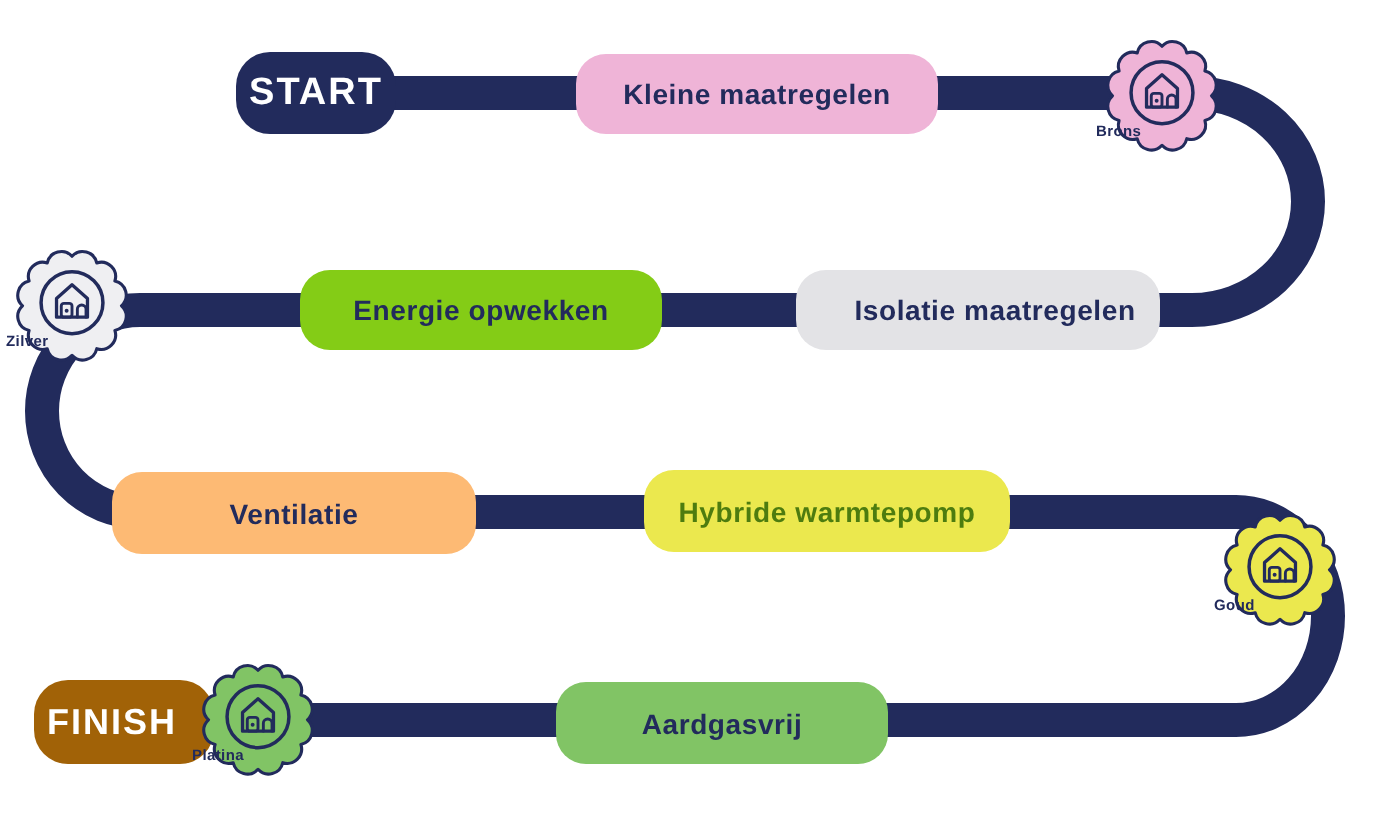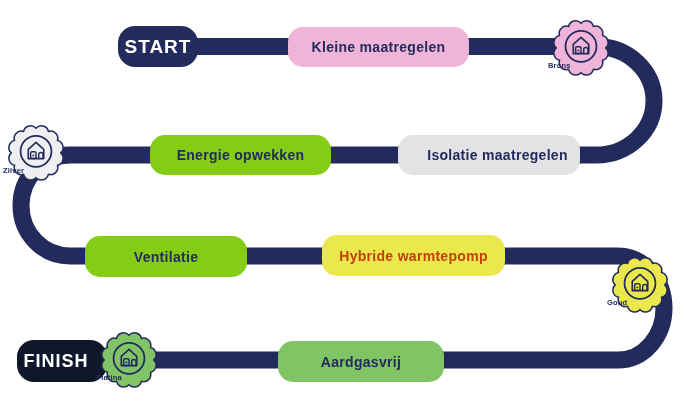--- a/index.html
+++ b/index.html
@@ -70,41 +70,41 @@
   </svg>
 
   <svg class="track-svg" width="690" height="409" viewBox="0 0 690 409">
     <path fill="none" stroke="#222b5c" stroke-width="17" d="M 150 46.5 H 596 A 58 54.25 0 0 1 596 155 H 70 A 49 50.5 0 0 0 70 256 H 618 A 46 52 0 0 1 618 360 H 55"></path>
   </svg>
 
   <div class="box terminal" style="left: 118px; top: 26px; width: 80px; height: 41px; background: rgb(34, 43, 92); color: rgb(255, 255, 255);">
     <span>START</span>
   </div>
 
-  <div class="box terminal" style="left: 17px; top: 340px; width: 90px; height: 42px; padding-right: 12px; font-size: 18px; background: #0f172a; color: rgb(255, 255, 255);">
+  <div class="box terminal" style="left: 17px; top: 340px; width: 90px; height: 42px; padding-right: 12px; font-size: 18px; background: #a16207; color: rgb(255, 255, 255);">
     <span>FINISH</span>
   </div>
 
   <div class="box" style="left: 288px; top: 27px; width: 181px; height: 40px; background: rgb(239, 180, 215); color: rgb(34, 43, 92);">
     <span>Kleine maatregelen</span>
   </div>
 
   <div class="box" style="left: 150px; top: 135px; width: 181px; height: 40px; background: #84cc16; color: rgb(34, 43, 92);">
     <span>Energie opwekken</span>
   </div>
 
   <div class="box" style="left: 398px; top: 135px; width: 182px; height: 40px; background: rgb(227, 227, 230); color: rgb(34, 43, 92); padding-left: 17px;">
     <span>Isolatie maatregelen</span>
   </div>
 
-  <div class="box" style="left: 85px; top: 236px; width: 162px; height: 41px; background: #84cc16; color: rgb(34, 43, 92);">
+  <div class="box" style="left: 56px; top: 236px; width: 182px; height: 41px; background: #fdba74; color: rgb(34, 43, 92);">
     <span>Ventilatie</span>
   </div>
 
-  <div class="box" style="left: 322px; top: 235px; width: 183px; height: 41px; background: rgb(235, 232, 78); color: #c2410c;">
+  <div class="box" style="left: 322px; top: 235px; width: 183px; height: 41px; background: rgb(235, 232, 78); color: #4d7c0f;">
     <span>Hybride warmtepomp</span>
   </div>
 
   <div class="box" style="left: 278px; top: 341px; width: 166px; height: 41px; background: rgb(129, 196, 101); color: rgb(34, 43, 92);">
     <span>Aardgasvrij</span>
   </div>
 
   <div class="badge" style="left: 548px; top: 18px; color: rgb(239, 180, 215);">
     <svg width="66" height="66" viewBox="0 0 64 64">
       <use href="#seal"></use>

